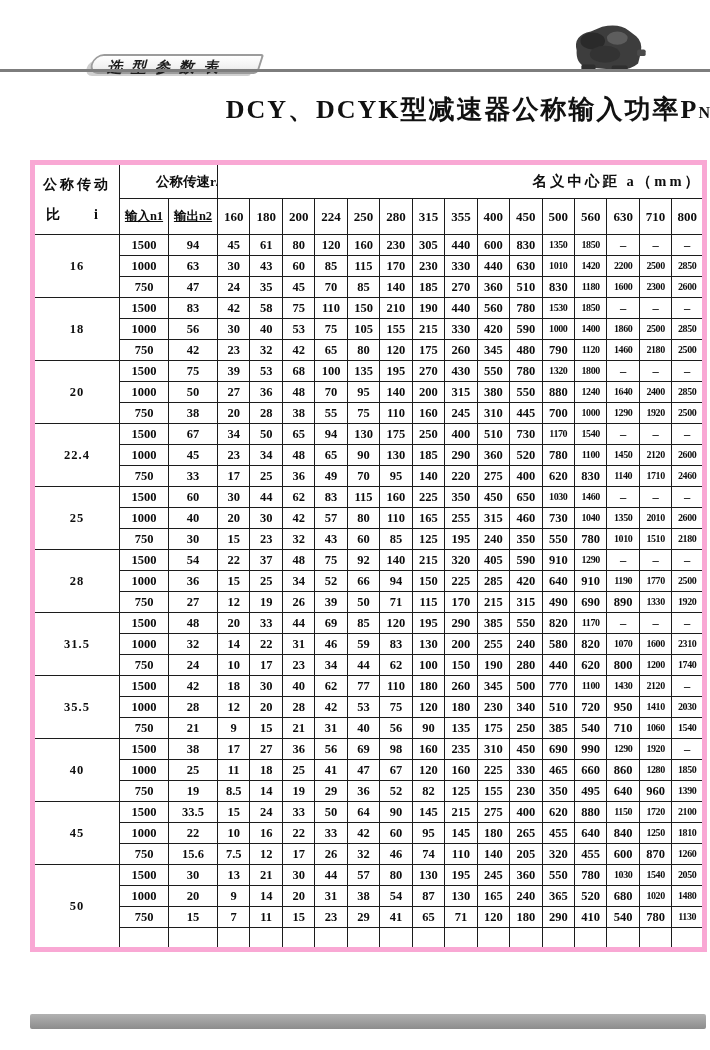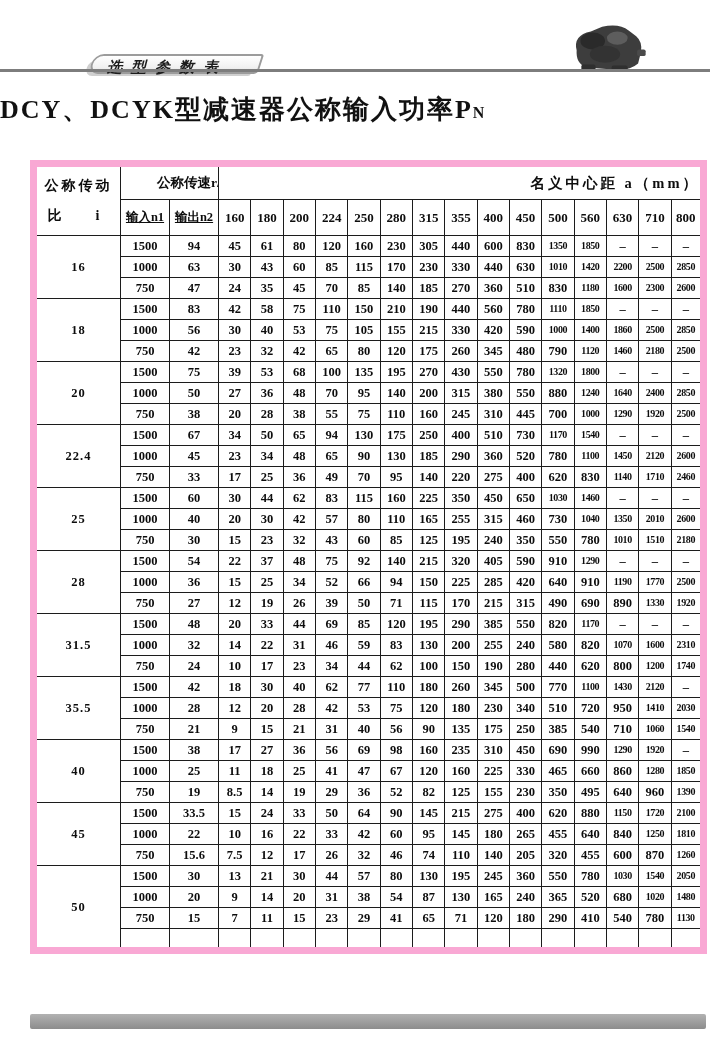--- a/index.html
+++ b/index.html
@@ -20,29 +20,29 @@
     position:absolute;left:16px;top:0;line-height:27px;
     font-weight:bold;font-style:italic;font-size:15px;letter-spacing:9px;
     color:#1c1c1c;white-space:nowrap;
   }
   
   .machine{position:absolute;left:562px;top:22px;width:86px;height:52px;}
   
   .top-rule{position:absolute;left:0;top:69px;width:710px;height:3px;background:#7d7d7d;}
   
   .page-title{
-    position:absolute;left:0;top:92px;width:710px;text-align:left;
+    position:absolute;left:0;top:92px;width:710px;text-align:right;
     font-size:26px;font-weight:bold;letter-spacing:2px;white-space:nowrap;
   }
   .page-title .subn{font-size:16px;letter-spacing:0;}
   
   table.tbl{
     position:absolute;left:30px;top:160px;width:677px;
     border-collapse:collapse;table-layout:fixed;
-    border:7px solid #f9a8d4;
+    border:5px solid #f9a8d4;
   }
   .tbl th,.tbl td{
     border:1px solid #1c1c1c;text-align:center;vertical-align:middle;
     padding:0;font-weight:bold;color:#0d0d0d;overflow:hidden;white-space:nowrap;
   }
   .tbl thead tr{height:36px;}
   .tbl tbody tr{height:21px;}
   .tbl tbody tr.empty-row{height:22px;}
   .c-ratio{width:87px;}
   .c-n{width:49px;}
@@ -186,21 +186,21 @@
         <td>42</td>
         <td>58</td>
         <td>75</td>
         <td>110</td>
         <td>150</td>
         <td>210</td>
         <td>190</td>
         <td>440</td>
         <td>560</td>
         <td>780</td>
-        <td class="sm">1110</td>
+        <td class="sm">1530</td>
         <td class="sm">1850</td>
         <td>–</td>
         <td>–</td>
         <td>–</td>
       </tr>
       <tr>
         <td class="n">1000</td>
         <td class="n">56</td>
         <td>30</td>
         <td>40</td>

